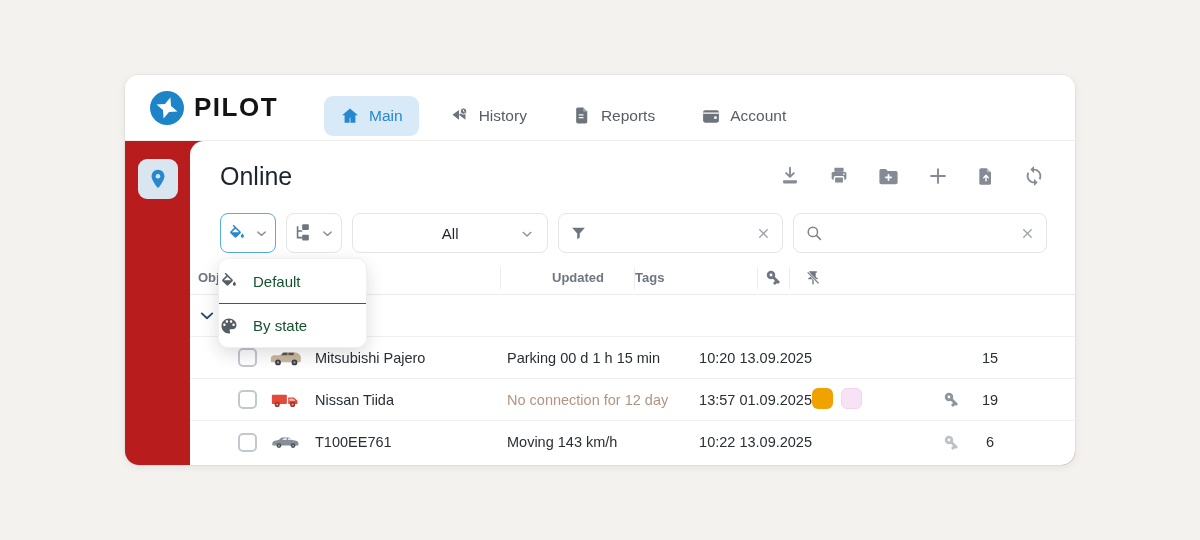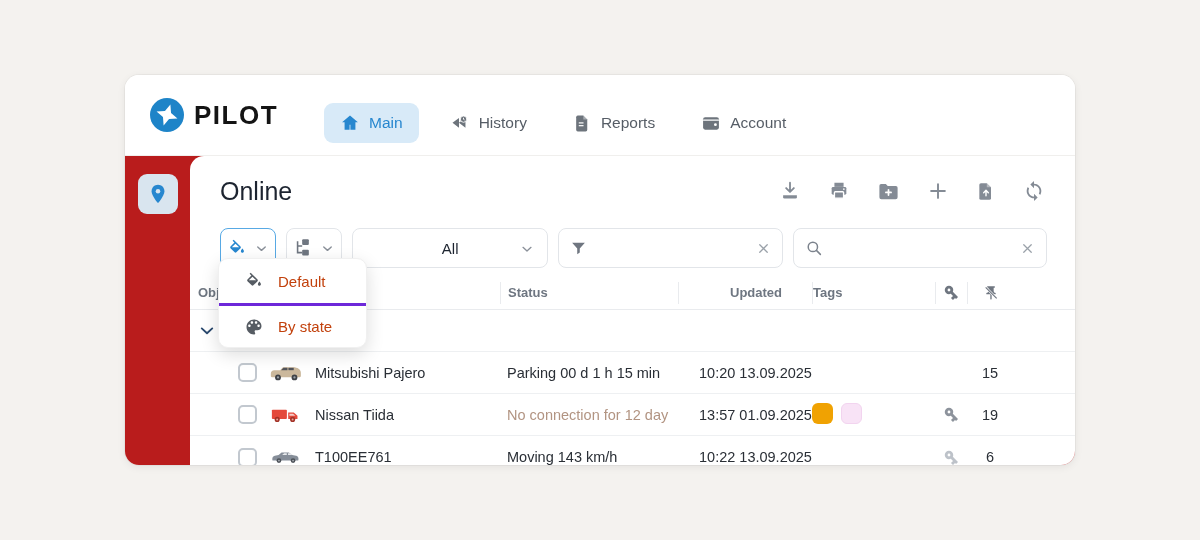--- a/index.html
+++ b/index.html
@@ -11,21 +11,21 @@
     overflow:hidden;
     color:#23292f;
   }
   .card {
     position:absolute; left:125px; top:75px; width:950px; height:390px;
     background:#fff; border-radius:14px;
     box-shadow:0 2px 8px rgba(0,0,0,.07), 0 0 0 1px rgba(0,0,0,.035);
     display:flex; flex-direction:column; overflow:hidden;
   }
   
-  .navbar { flex:0 0 66px; display:flex; align-items:center; padding:12px 24px; background:#fff; border-bottom:1px solid #f0efed; }
+  .navbar { flex:0 0 66px; display:flex; align-items:center; padding:4px 24px; background:#fff; border-bottom:1px solid #f0efed; }
   .logo { display:flex; align-items:center; gap:9px; }
   .brand-text { font-size:26px; font-weight:800; letter-spacing:1.5px; color:#141414; }
   .nav { display:flex; align-items:center; gap:14px; margin-left:46px; }
   .tab { display:flex; align-items:center; gap:9px; height:40px; padding:0 16px; border-radius:9px; font-size:15.5px; color:#565d66; cursor:pointer;margin-top:16px; }
   .tab .t-icon { color:#6d747c; display:flex; }
   .tab.active { background:#d8eaf8; color:#2787cf; }
   .tab.active .t-icon { color:#2787cf; }
   
   .content { flex:1; display:flex; background:#b91c1c; min-height:0; }
   .rail { flex:0 0 65px; display:flex; justify-content:center; padding-top:18px; }
@@ -47,21 +47,21 @@
   .input-box.filter { width:225px; }
   .input-box.search { flex:1; }
   .input-box input { border:none; outline:none; flex:1; font-size:14px; font-family:inherit; color:#1d2430; min-width:0; background:transparent; }
   .clear-x { color:#9aa1a9; display:flex; cursor:pointer; }
   
   .thead { flex:0 0 34px; display:flex; align-items:center; font-size:13px; font-weight:600; color:#6e7681; border-bottom:1px solid #e9ebee; }
   .thead .cell { border-left:1px solid #e9ebee; height:22px; display:flex; align-items:center; }
   .thead .cell:first-child { border-left:none; }
   .cell-obj { width:310px; padding-left:8px; }
   .cell-status { width:178px; padding-left:7px; }
-  .cell-upd { width:134px; padding-left:21px; }
+  .cell-upd { width:134px; padding-left:5px;text-align:right; }
   .thead .cell-upd { justify-content:flex-end; padding-right:30px; }
   .cell-tags { width:123px; }
   .cell-key { width:32px; justify-content:center; display:flex; align-items:center; }
   .cell-pin { width:46px; justify-content:center; display:flex; align-items:center; }
   .hdr-icon { color:#6f7680; display:flex; }
   .trow { flex:0 0 42px; display:flex; align-items:center; border-bottom:1px solid #eef0f2; font-size:14.5px; color:#2a2f36; }
   .trow:last-child { border-bottom:none; }
   .group-row { flex:0 0 42px; display:flex; align-items:center; padding-left:8px; border-bottom:1px solid #eef0f2; }
   .obj-inner { display:flex; align-items:center; padding-left:48px; gap:12px; }
   .checkbox { width:19px; height:19px; border:2px solid #c2c8cf; border-radius:5px; background:#fff; flex:0 0 19px; cursor:pointer; }
@@ -73,22 +73,22 @@
   .key-gray { color:#8d939c; display:flex; }
   .key-light { color:#bdc2c9; display:flex; }
   .count { font-size:14.5px; color:#2a2f36; }
   
   .menu {
     position:absolute; left:93px; top:183px; width:149px; z-index:10;
     background:#fff; border-radius:10px; border:1px solid #f0f0f0;
     box-shadow:0 6px 18px rgba(0,0,0,.14);
     overflow:hidden;
   }
-  .menu-item { height:44px; display:flex; align-items:center; gap:14px; padding-left:25px; font-size:15px; color:#c2410c; cursor:pointer; }
-  .menu-item + .menu-item { border-top:3px solid #6d28d9; }
+  .menu-item { height:44px; display:flex; align-items:center; gap:14px; font-size:15px; color:#14532d; cursor:pointer; }
+  .menu-item + .menu-item { border-top:1px solid #6d28d9; }
   .menu-icon { color:#565c63; display:flex; }
   svg { display:block; }
 </style>
 </head>
 <body>
 
 <div class="card">
 
   <div class="navbar">
     <div class="logo">
@@ -262,21 +262,20 @@
           <span class="clear-x">
             <svg width="15" height="15" viewBox="0 0 24 24">
                 <path d="M6 6l12 12M18 6 6 18" stroke="currentColor" stroke-width="2" stroke-linecap="round"></path>
               </svg>
           </span>
         </div>
       </div>
 
       <div class="thead">
         <div class="cell cell-obj">Obj</div>
-        <div class="cell cell-status">Status</div>
         <div class="cell cell-upd">Updated</div>
         <div class="cell cell-tags">Tags</div>
         <div class="cell cell-key">
           <span class="hdr-icon">
             <svg width="17" height="17" viewBox="0 0 24 24">
                 <g transform="rotate(45 12 12)">
                   <path d="M12.65 10C11.83 7.67 9.61 6 7 6c-3.31 0-6 2.69-6 6s2.69 6 6 6c2.61 0 4.83-1.67 5.65-4H17v4h4v-4h2v-4H12.65zM7 14c-1.1 0-2-.9-2-2s.9-2 2-2 2 .9 2 2-.9 2-2 2z" fill="currentColor"></path>
                 </g>
               </svg>
           </span>

